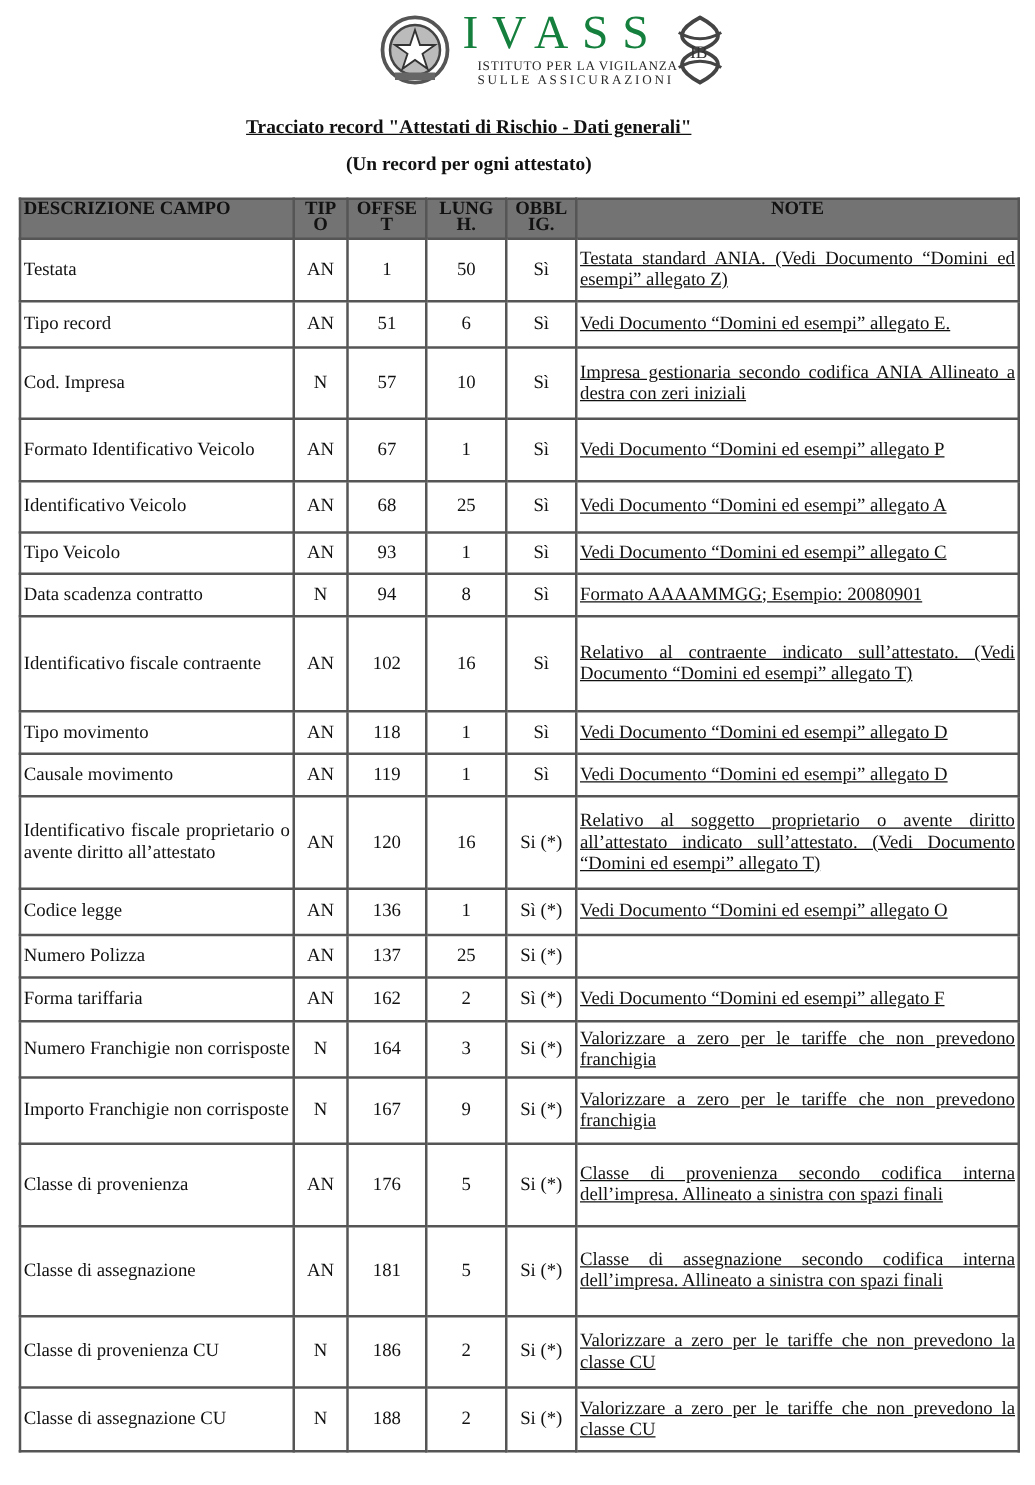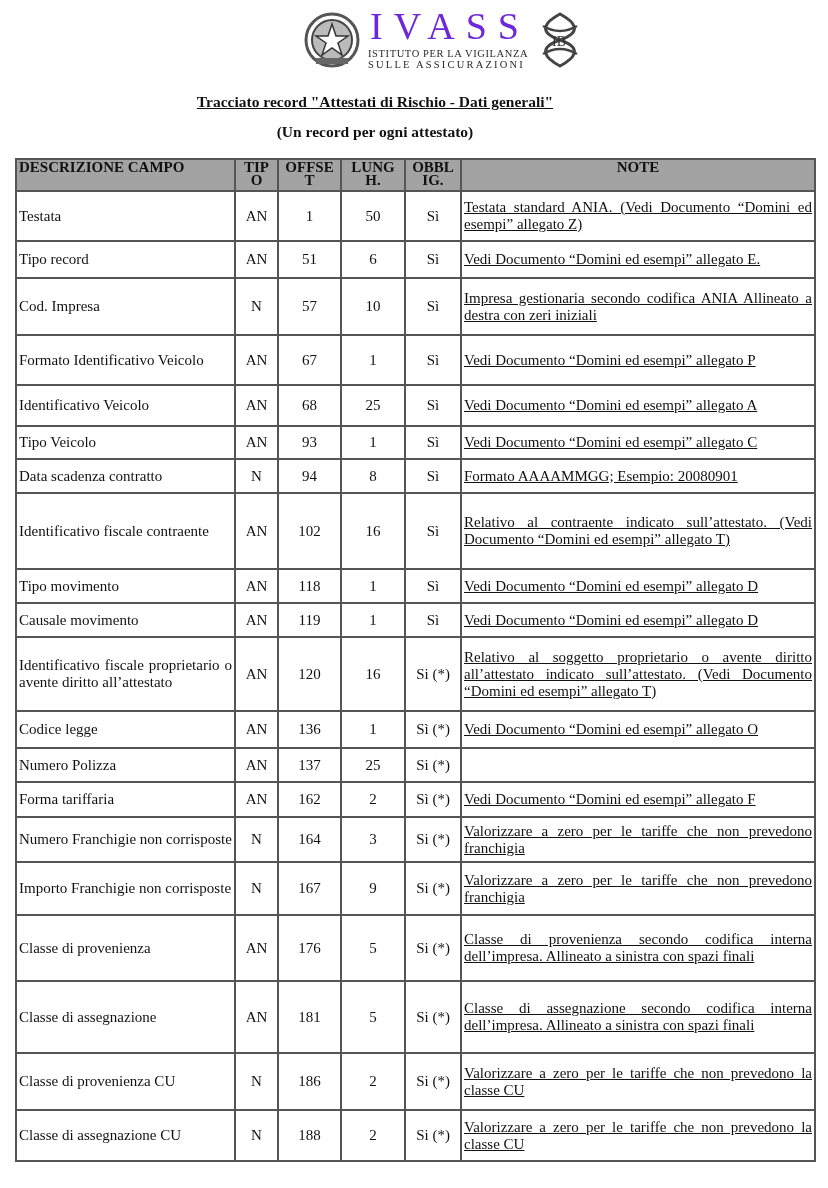--- a/index.html
+++ b/index.html
@@ -1,29 +1,29 @@
 <!DOCTYPE html>
 <html><head>
 <meta charset="utf-8">
 <style>
   html, body { margin: 0; padding: 0; background: #ffffff; }
   body { width: 828px; height: 1188px; position: relative; overflow: hidden;
          font-family: "Liberation Serif", "DejaVu Serif", serif; color: #111; }
   .logo { position: absolute; left: 300px; top: 8px; width: 290px; height: 62px; }
   .logo .emblem { position: absolute; left: 2px; top: 2px; width: 60px; height: 60px; }
   .logo .bank { position: absolute; left: 235px; top: 4px; width: 50px; height: 56px; }
-  .logo .word { position: absolute; left: 70px; top: -4px; font-size: 38px; letter-spacing: 11px; color: #6d28d9; font-family: "Liberation Serif", serif; }
-  .logo .sub1, .logo .sub2 { position: absolute; left: 68px; font-size: 10.5px; letter-spacing: 0.6px; color: #2a2a2a; font-family: "Liberation Serif", serif; white-space: nowrap; }
+  .logo .word { position: absolute; left: 70px; top: -4px; font-size: 38px; letter-spacing: 11px; color: #15803d; font-family: "Liberation Serif", serif; }
+  .logo .sub1, .logo .sub2 { position: absolute; left: 82px; font-size: 10.5px; letter-spacing: 0.6px; color: #2a2a2a; font-family: "Liberation Serif", serif; white-space: nowrap; }
   .logo .sub1 { top: 40px; }
   .logo .sub2 { top: 51px; letter-spacing: 2.2px; }
   .title { position: absolute; left: 0; width: 750px; text-align: center; top: 93px; font-weight: bold; font-size: 15.5px; text-decoration: underline; }
   .subtitle { position: absolute; left: 0; width: 750px; text-align: center; top: 123px; font-weight: bold; font-size: 15.5px; }
   table.rec { position: absolute; left: 15px; top: 158px; width: 799px; border-collapse: collapse; table-layout: fixed; font-size: 15px; }
   table.rec th, table.rec td { border: 2px solid #555; padding: 0 2px; vertical-align: middle; line-height: 17px; }
-  table.rec th { background: #a3a3a3; font-weight: bold; text-align: center; vertical-align: top; line-height: 13px; font-size: 15px; padding-top: 1px; }
+  table.rec th { background: #737373; font-weight: bold; text-align: center; vertical-align: top; line-height: 13px; font-size: 15px; padding-top: 1px; }
   table.rec th.desc { text-align: left; }
   td.c { text-align: center; }
   td.note { text-align: justify; vertical-align: top; padding-top: 3px; text-decoration: underline; }
   td.desc { text-align: justify; }
   col.c1 { width: 219px; } col.c2 { width: 43px; } col.c3 { width: 63px; } col.c4 { width: 64px; } col.c5 { width: 56px; } col.c6 { width: 354px; }
 </style>
 </head>
 <body>
 
 <div class="logo">

